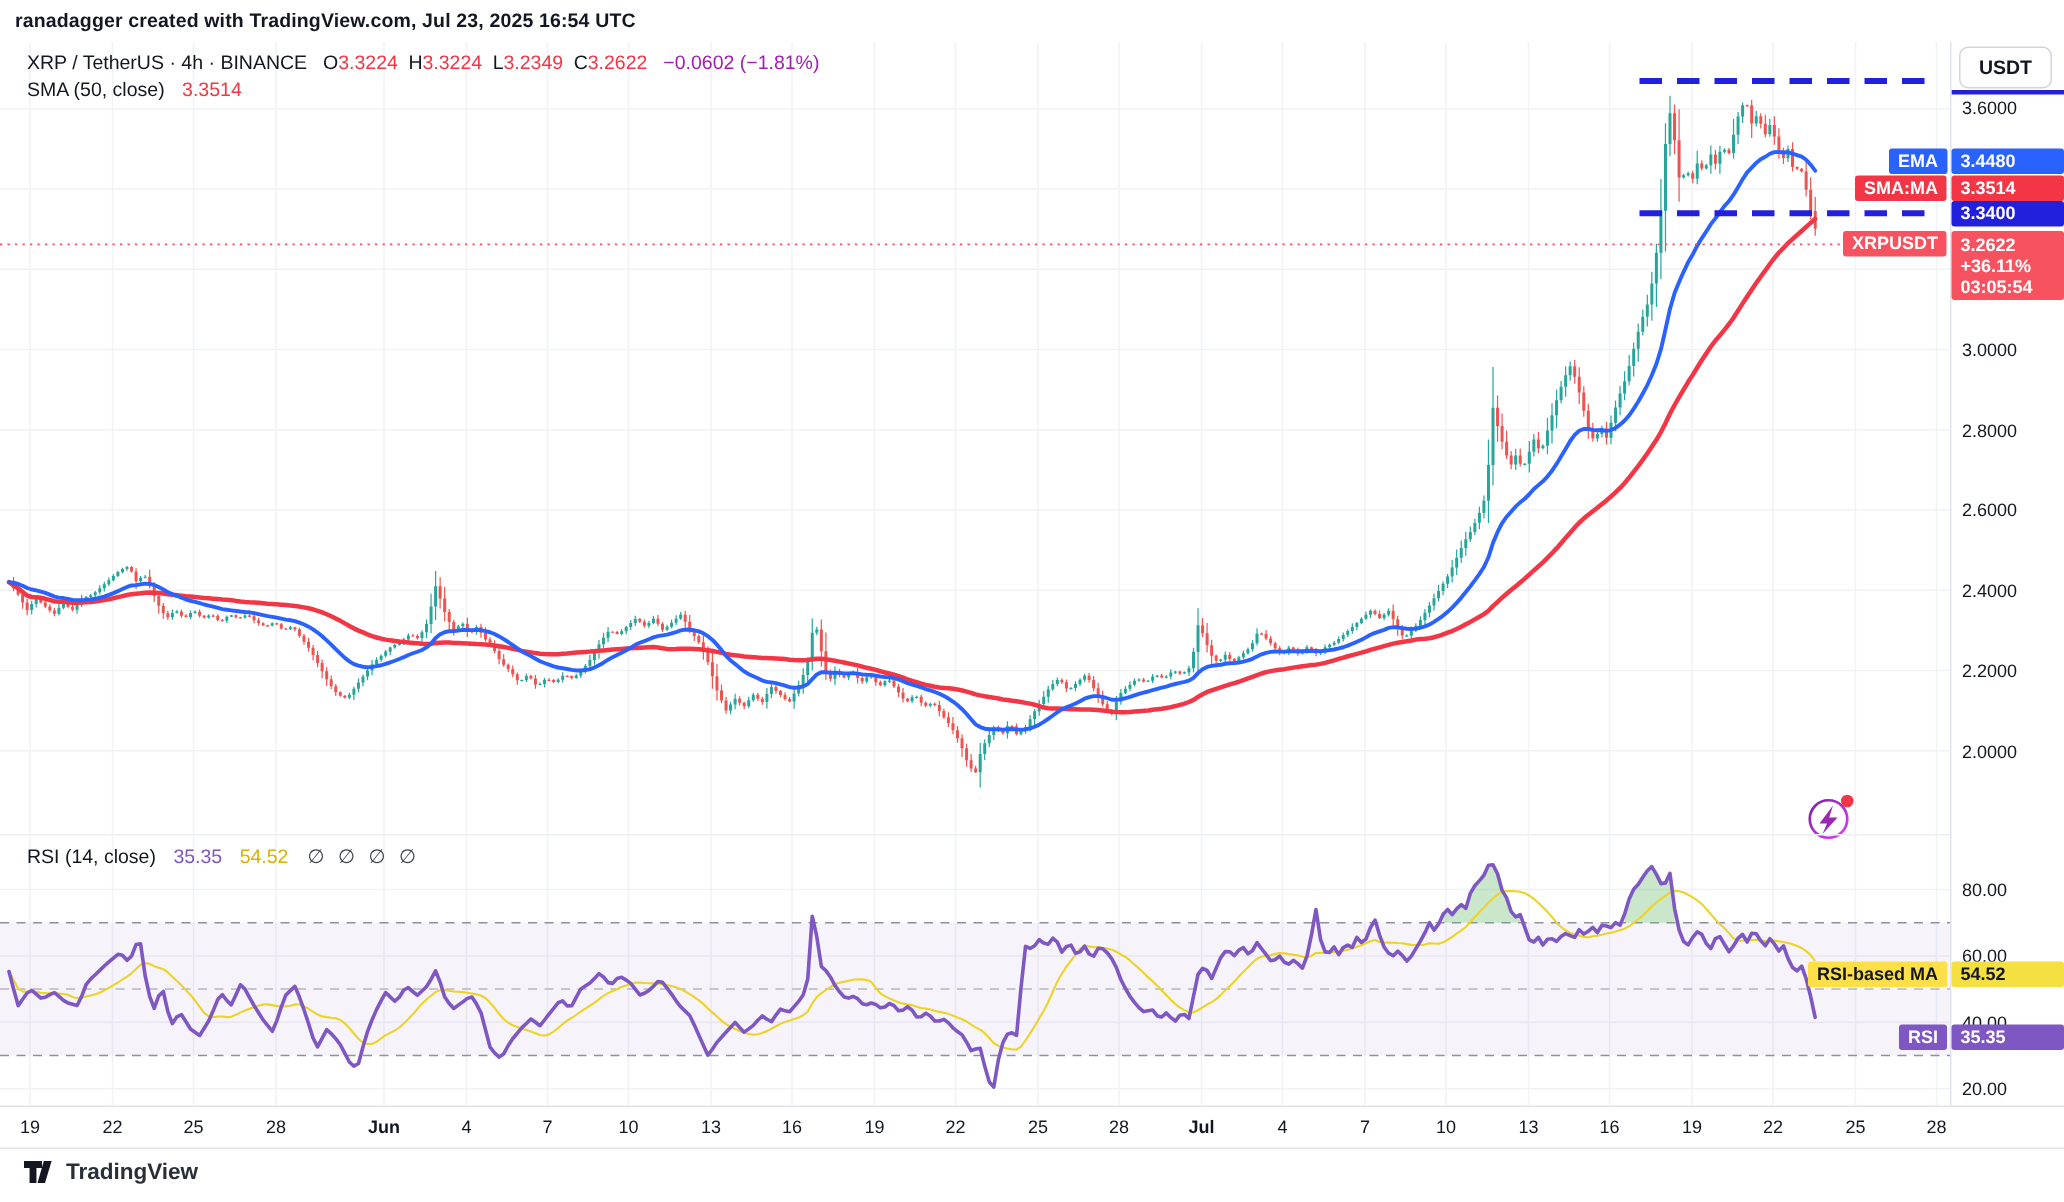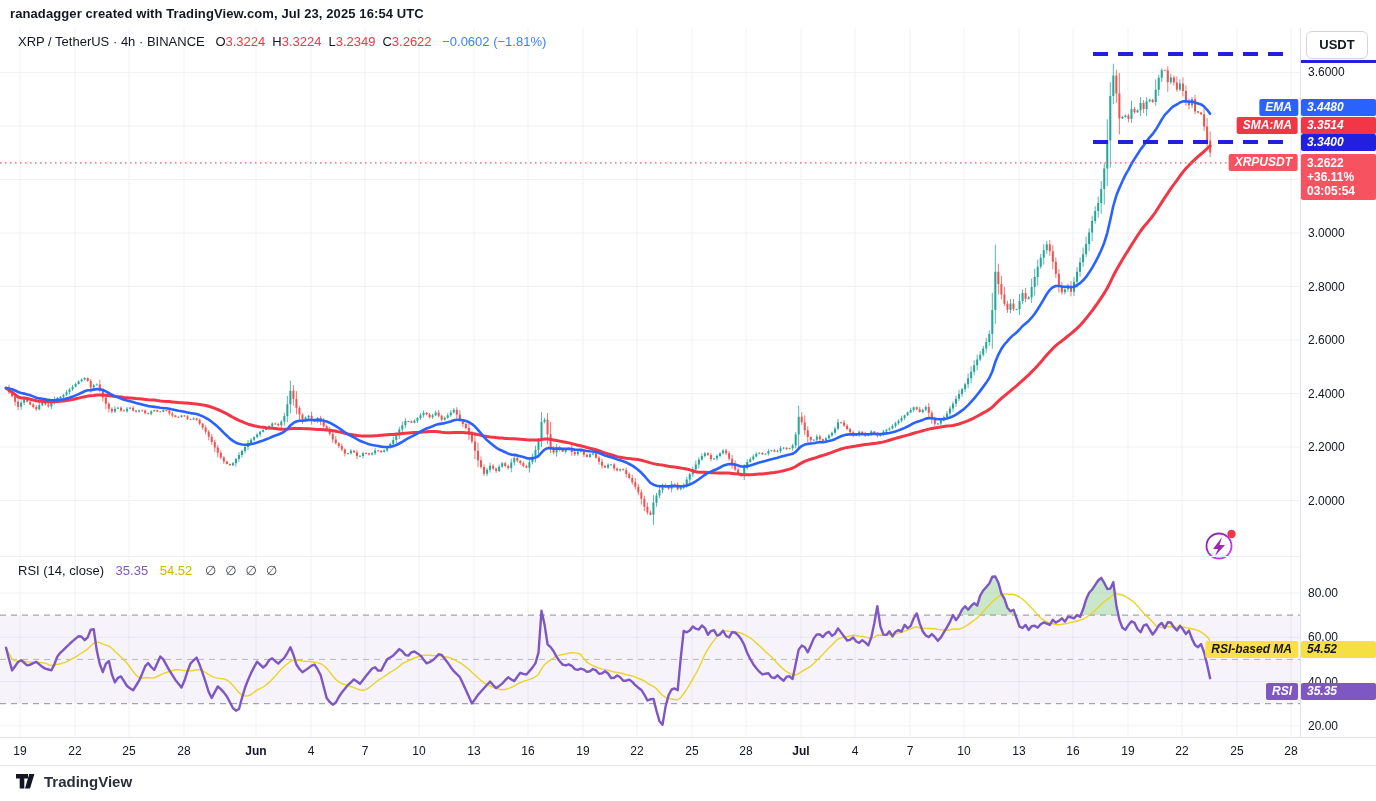--- a/index.html
+++ b/index.html
@@ -4,34 +4,34 @@
 <style>
   html,body{margin:0;padding:0;background:#fff;}
   .stage{position:relative;width:1376px;height:801px;background:#ffffff;
          font-family:"Liberation Sans",sans-serif;overflow:hidden;}
   .hdr{position:absolute;left:10px;top:6px;font-size:13px;font-weight:700;color:#131722;letter-spacing:.1px;}
   svg.chart{position:absolute;left:0;top:0;}
   .legend{position:absolute;left:18px;top:33px;font-size:13px;color:#131722;line-height:18px;}
   .legend .row{height:18px;white-space:nowrap;}
   .ohlc-letter{color:#131722;margin-left:7px;}
   .ohlc-val{color:#f23645;}
-  .chg{color:#3b82f6;margin-left:7px;text-align:right;}
+  .chg{color:#a21caf;margin-left:7px;text-align:right;}
   .ema-val{color:#2962ff;margin-left:8px;}
   .sma-val{color:#f23645;margin-left:8px;}
   .rsi-legend{position:absolute;left:18px;top:563px;font-size:13px;color:#131722;white-space:nowrap;}
   .rsi-v{color:#7e57c2;margin-left:8px;}
   .rsi-mav{color:#d8b300;margin-left:8px;}
   .rsi-empty{color:#434651;margin-left:9px;}
   .vline{position:absolute;width:1px;background:#e0e3eb;}
   .hline{position:absolute;height:1px;background:#e0e3eb;}
   .plabel{position:absolute;left:1308px;font-size:12px;color:#131722;}
   .tlabel{position:absolute;top:744px;font-size:12px;color:#131722;transform:translateX(-50%);}
   .tlabel.bold{font-weight:700;}
   .chip{position:absolute;font-size:12px;font-weight:700;border-radius:2px;
-        padding:0 6px;height:17px;line-height:17px;color:#fff;white-space:nowrap;font-style:italic;}
+        padding:0 6px;height:17px;line-height:17px;color:#fff;white-space:nowrap;}
   .chip.left{transform:translateX(-100%);}
   .bigbadge{position:absolute;left:1301px;width:69px;border-radius:2px;color:#fff;
             font-size:12px;font-weight:700;padding:2px 0 2px 6px;line-height:14px;}
   .usdt-btn{position:absolute;left:1306px;top:31px;width:60px;height:26px;line-height:26px;
             text-align:center;font-size:13px;font-weight:700;color:#131722;
             border:1px solid #d1d4dc;border-radius:6px;background:#fff;}
   .axis-strip{position:absolute;left:1301px;top:60px;width:75px;height:3px;}
   .toolbar{position:absolute;left:0;top:765px;width:1376px;height:32px;background:#fff;
            border-top:1px solid #e0e3eb;display:flex;align-items:center;padding-left:16px;box-sizing:border-box;}
   .brand{font-size:15px;font-weight:700;color:#2a2e39;margin-left:7px;}
@@ -115,20 +115,24 @@
   <div class="legend">
     <div class="row">
       <span>XRP / TetherUS</span>
       <span> </span><span>·</span><span> </span>
       <span>4h</span>
       <span> </span><span>·</span><span> </span>
       <span>BINANCE</span>
       <span id="ohlc-values"><span class="ohlc-letter">O</span><span class="ohlc-val">3.3224</span><span class="ohlc-letter">H</span><span class="ohlc-val">3.3224</span><span class="ohlc-letter">L</span><span class="ohlc-val">3.2349</span><span class="ohlc-letter">C</span><span class="ohlc-val">3.2622</span></span>
       <span class="chg">−0.0602 (−1.81%)</span>
     </div>
+    <div class="row">
+      <span>SMA (50, close)</span>
+      <span class="sma-val">3.3514</span>
+    </div>
   </div>
 
   <div class="rsi-legend">
     <span>RSI (14, close)</span>
     <span class="rsi-v">35.35</span>
     <span class="rsi-mav">54.52</span>
     <span id="rsi-empties"><span class="rsi-empty">∅</span><span class="rsi-empty">∅</span><span class="rsi-empty">∅</span><span class="rsi-empty">∅</span></span>
   </div>
 
   <div class="usdt-btn">USDT</div>

